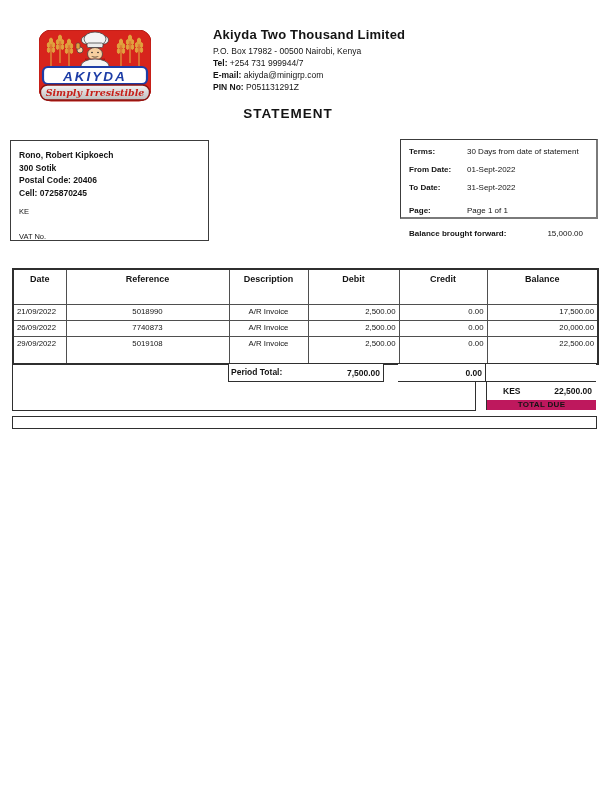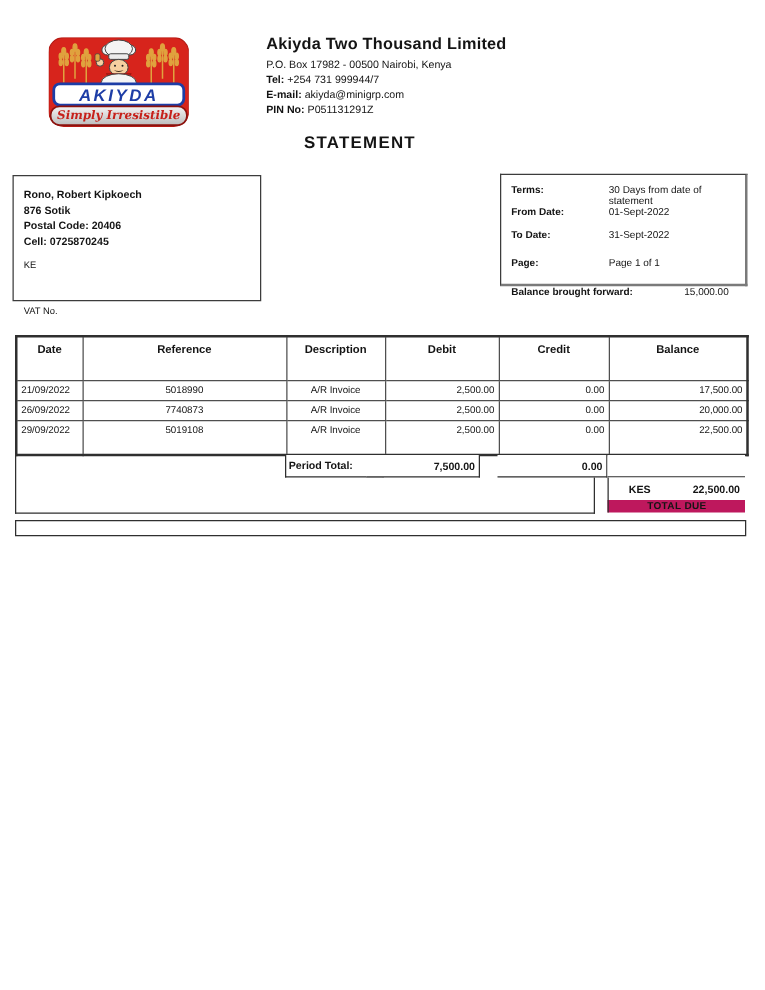--- a/index.html
+++ b/index.html
@@ -19,28 +19,28 @@
   
   .stmt-title { position:absolute; left:0; top:106px; width:576px; text-align:center;
                 font-size:13.5px; font-weight:bold; letter-spacing:1px; }
 
   
   .cust-box { position:absolute; left:10px; top:140px; width:199px; height:101px;
               border:1px solid #3c3c3c; padding:8px 2px 0 8px; }
   .cust-line { font-size:8.5px; font-weight:bold; line-height:12.5px; }
   .cust-small { font-size:7.5px; font-weight:normal; }
   .cust-country { margin-top:7px; }
-  .cust-vat { margin-top:24px; }
-
-  
-  .terms-box { position:absolute; left:400px; top:139px; width:198px; height:90px;
+  .cust-vat { margin-top:12px; }
+
+  
+  .terms-box { position:absolute; left:400px; top:139px; width:198px; height:80px;
                border:1px solid #3c3c3c; border-right:2px solid #7a7a7a; border-bottom:2px solid #7a7a7a; }
   .terms-row { position:absolute; left:0; width:100%; font-size:8px; }
   .terms-row .lbl { position:absolute; left:8px; font-weight:bold; }
-  .terms-row .val { position:absolute; left:66px;margin-left:20px; }
+  .terms-row .val { position:absolute; left:66px; }
   .terms-row .val-right { position:absolute; right:13px; }
 
   
   .tbl { position:absolute; left:12px; top:268px; border-collapse:collapse; table-layout:fixed;
          width:585px; border:2px solid #2f2f2f; }
   .tbl td, .tbl th { border:1px solid #4f4f4f; vertical-align:top; overflow:hidden; }
   .tbl th { height:35px; font-size:9px; font-weight:bold; text-align:center; padding-top:4px; }
   .tbl td { font-size:7.8px; padding-top:2px; }
   .tbl tr.r1 td, .tbl tr.r2 td { height:16px; }
   .tbl tr.r3 td { height:28px; }
@@ -127,21 +127,21 @@
     <div class="company-line">P.O. Box 17982 - 00500 Nairobi, Kenya</div>
     <div class="company-line"><b>Tel:</b> <span>+254 731 999944/7</span></div>
     <div class="company-line"><b>E-mail:</b> <span>akiyda@minigrp.com</span></div>
     <div class="company-line"><b>PIN No:</b> <span>P051131291Z</span></div>
   </div>
 
   <div class="stmt-title">STATEMENT</div>
 
   <div class="cust-box">
     <div class="cust-line">Rono, Robert Kipkoech</div>
-    <div class="cust-line">876 Sotik</div>
+    <div class="cust-line">300 Sotik</div>
     <div class="cust-line">Postal Code: 20406</div>
     <div class="cust-line">Cell: 0725870245</div>
     <div class="cust-line cust-small cust-country">KE</div>
     <div class="cust-line cust-small cust-vat">VAT No.</div>
   </div>
 
   <div class="terms-box">
     <div class="terms-row" style="top:7px">
         <span class="lbl">Terms:</span>
         <span class="val">30 Days from date of statement</span>

